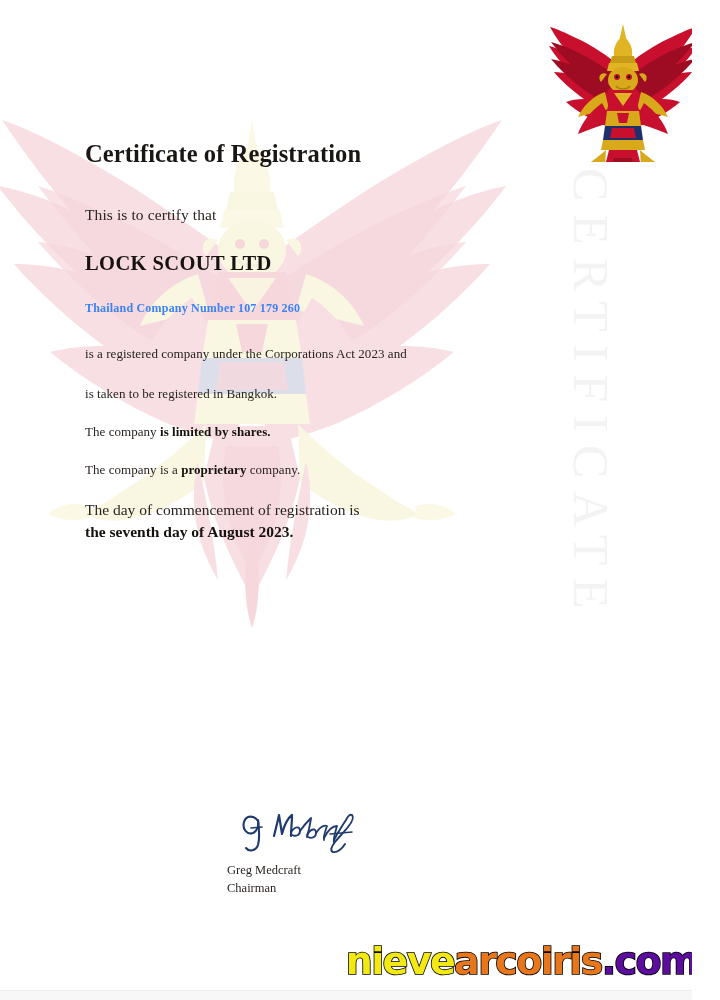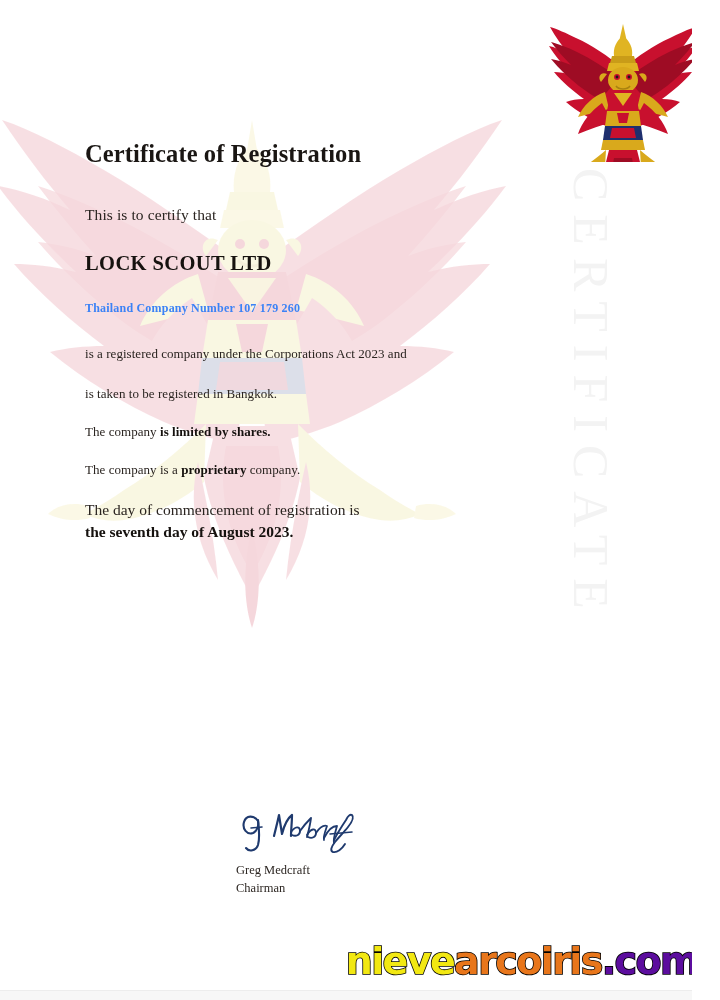--- a/index.html
+++ b/index.html
@@ -151,21 +151,21 @@
 
   .signer {
     position: absolute;
     left: 227px;
     top: 862px;
     z-index: 2;
     font-size: 12.5px;
     color: #2c2622;
     line-height: 1.42;
   }
-  .signer div { white-space: nowrap; margin-left: 9px; }
+  .signer div { white-space: nowrap; }
 
   
   .site-mark {
     position: absolute;
     left: 0;
     top: 938px;
     width: 720px;
     height: 46px;
     z-index: 4;
     text-align: right;

